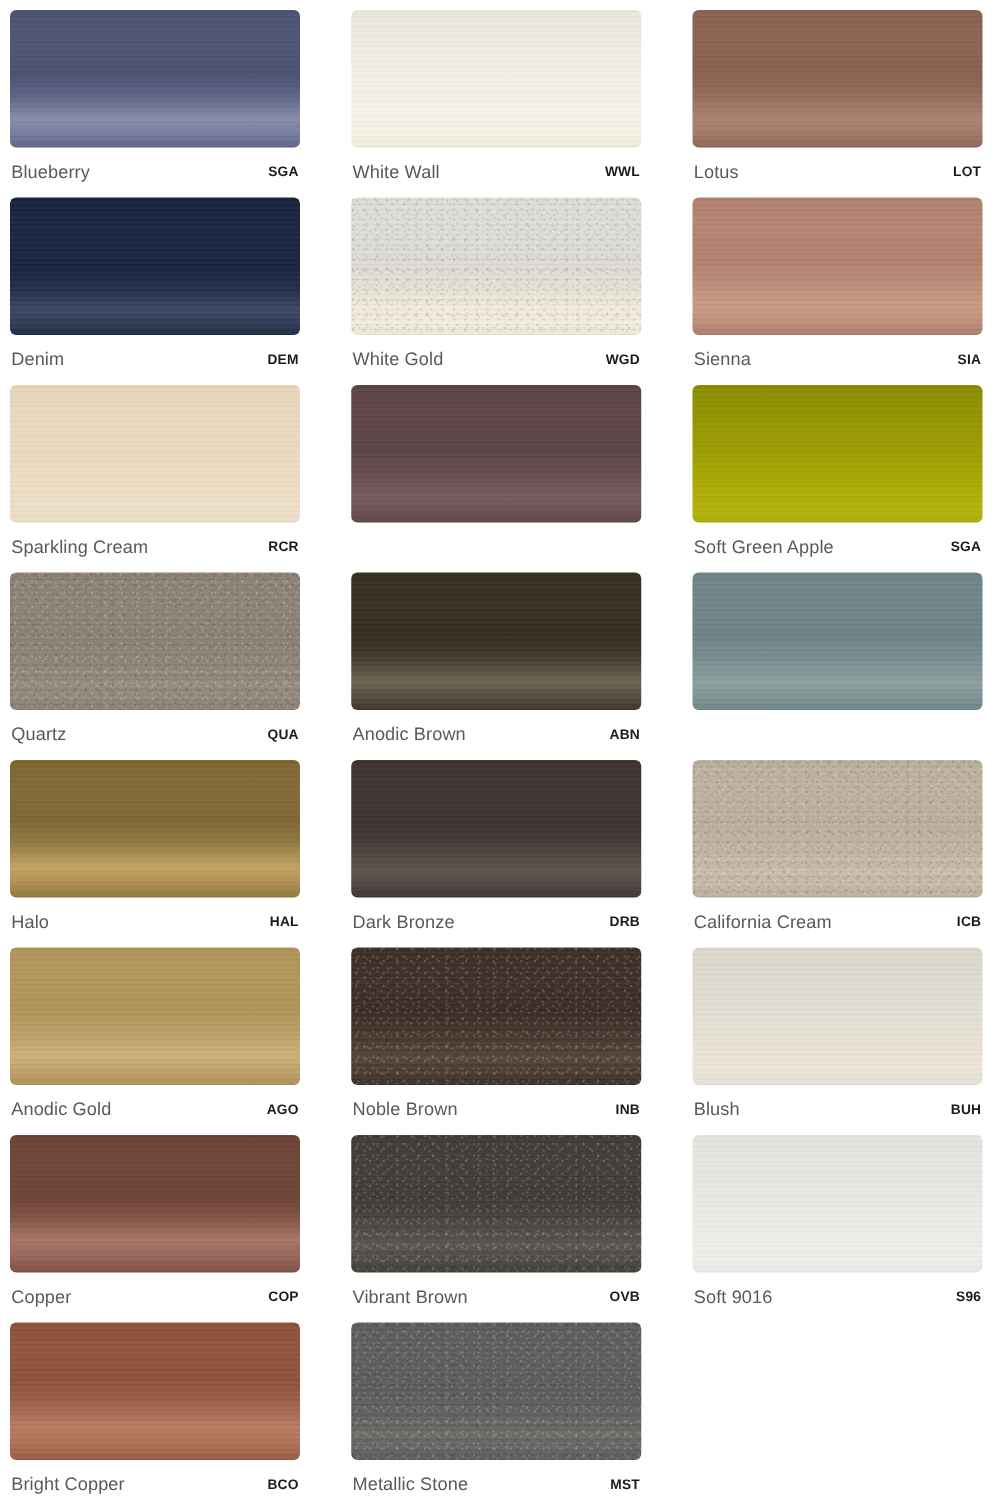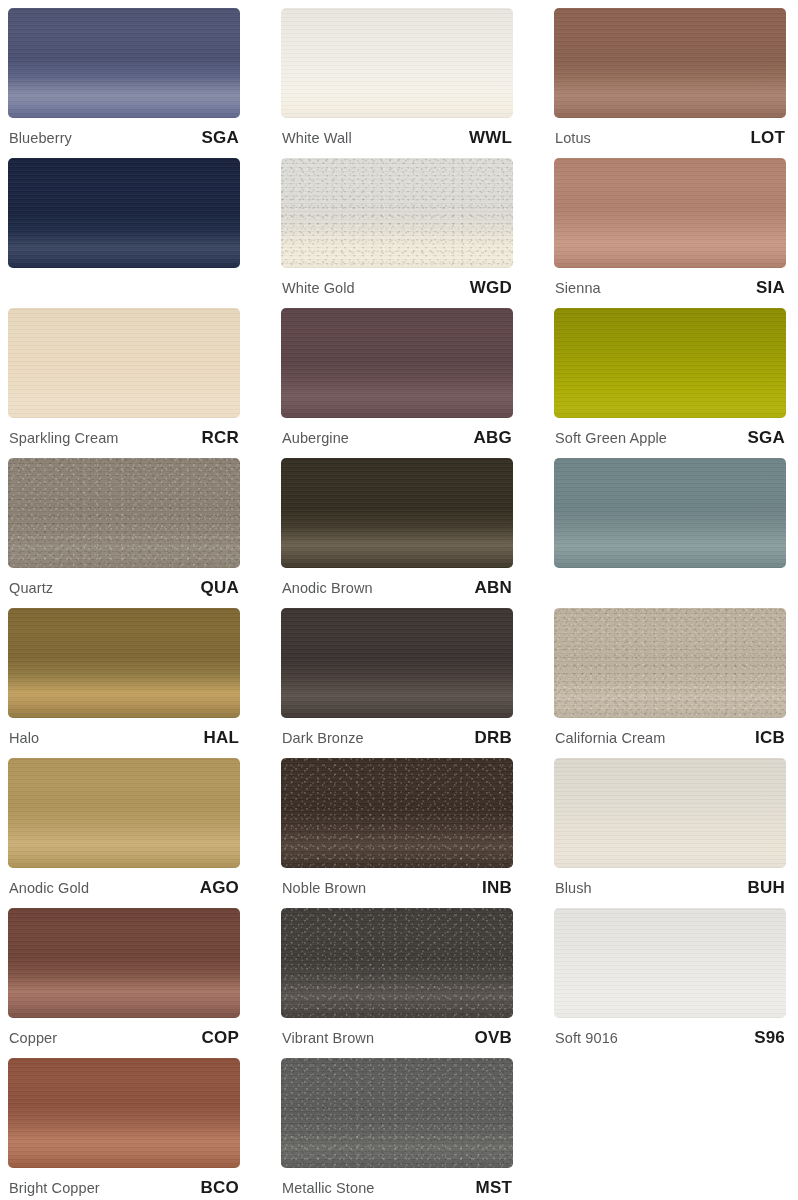--- a/index.html
+++ b/index.html
@@ -88,21 +88,21 @@
 
   .cname {
     font-size: 14.5px;
     color: #58595b;
     font-weight: 400;
     letter-spacing: 0.1px;
     white-space: nowrap;
   }
 
   .ccode {
-    font-size: 17px;
+    font-size: 11px;
     color: #1a1a1a;
     font-weight: 700;
     letter-spacing: 0.2px;
     white-space: nowrap;
   }
 </style>
 </head>
 <body>
 
 <div id="grid">
@@ -122,20 +122,24 @@
     </div>
     <div class="cell">
       <div class="swatch" style="background: linear-gradient(rgb(139, 96, 80) 0%, rgb(140, 97, 81) 22%, rgb(137, 96, 79) 48%, rgb(147, 106, 88) 62%, rgb(171, 130, 113) 79%, rgb(161, 120, 104) 90%, rgb(141, 101, 84) 100%);"><span class="speckle"></span><span class="streaks"></span></div>
       <div class="caption">
         <span class="cname">Lotus</span>
         <span class="ccode">LOT</span>
       </div>
     </div>
     <div class="cell">
       <div class="swatch" style="background: linear-gradient(rgb(23, 32, 58) 0%, rgb(26, 36, 64) 25%, rgb(24, 34, 60) 50%, rgb(32, 44, 72) 66%, rgb(59, 70, 98) 82%, rgb(46, 58, 86) 92%, rgb(29, 39, 66) 100%);"><span class="speckle"></span><span class="streaks"></span></div>
+      <div class="caption">
+        <span class="cname">Denim</span>
+        <span class="ccode">DEM</span>
+      </div>
     </div>
     <div class="cell">
       <div class="swatch grain heavy" style="background: linear-gradient(rgb(221, 220, 215) 0%, rgb(222, 220, 214) 25%, rgb(220, 218, 211) 48%, rgb(227, 223, 212) 64%, rgb(239, 233, 217) 78%, rgb(242, 236, 220) 90%, rgb(236, 230, 214) 100%);">
         <span class="speckle"></span>
         <span class="streaks"></span>
       </div>
       <div class="caption">
         <span class="cname">White Gold</span>
         <span class="ccode">WGD</span>
       </div>
@@ -149,24 +153,20 @@
     </div>
     <div class="cell">
       <div class="swatch" style="background: linear-gradient(rgb(230, 214, 187) 0%, rgb(232, 217, 191) 25%, rgb(234, 217, 191) 50%, rgb(236, 220, 195) 70%, rgb(238, 223, 200) 86%, rgb(236, 220, 196) 100%);"><span class="speckle"></span><span class="streaks"></span></div>
       <div class="caption">
         <span class="cname">Sparkling Cream</span>
         <span class="ccode">RCR</span>
       </div>
     </div>
     <div class="cell">
       <div class="swatch" style="background: linear-gradient(rgb(91, 67, 71) 0%, rgb(94, 69, 73) 22%, rgb(90, 66, 70) 48%, rgb(99, 74, 78) 64%, rgb(116, 90, 92) 80%, rgb(107, 82, 84) 91%, rgb(92, 68, 72) 100%);"><span class="speckle"></span><span class="streaks"></span></div>
-      <div class="caption">
-        <span class="cname">Aubergine</span>
-        <span class="ccode">ABG</span>
-      </div>
     </div>
     <div class="cell">
       <div class="swatch" style="background: linear-gradient(rgb(138, 140, 0) 0%, rgb(145, 146, 0) 20%, rgb(154, 155, 0) 42%, rgb(163, 164, 0) 62%, rgb(173, 174, 5) 80%, rgb(178, 179, 10) 92%, rgb(170, 171, 6) 100%);"><span class="speckle"></span><span class="streaks"></span></div>
       <div class="caption">
         <span class="cname">Soft Green Apple</span>
         <span class="ccode">SGA</span>
       </div>
     </div>
     <div class="cell">
       <div class="swatch grain" style="background: linear-gradient(rgb(139, 128, 115) 0%, rgb(141, 130, 117) 22%, rgb(138, 127, 114) 48%, rgb(142, 131, 118) 66%, rgb(148, 138, 125) 82%, rgb(143, 133, 120) 94%, rgb(136, 125, 112) 100%);">

